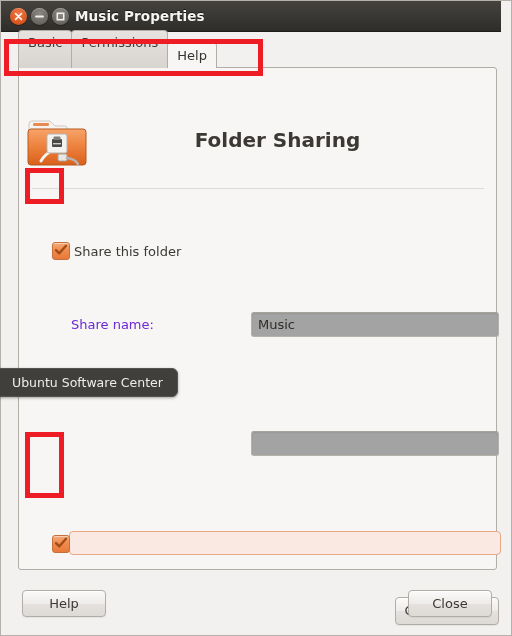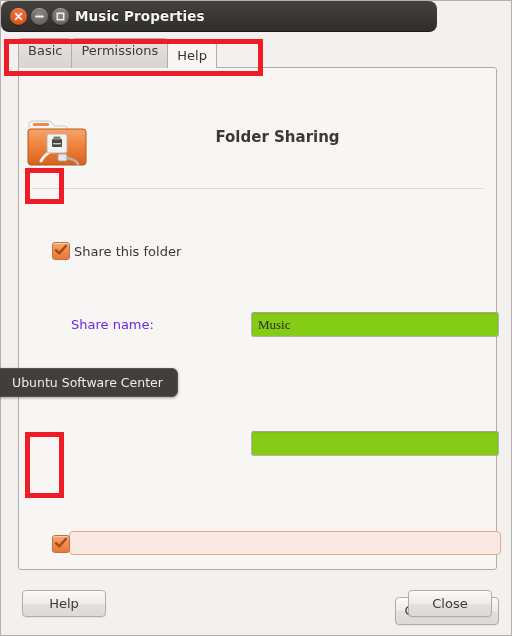--- a/index.html
+++ b/index.html
@@ -14,25 +14,24 @@
     position: relative;
     width: 512px; height: 636px;
     background: #f2f1f0;
     box-sizing: border-box;
     border: 1px solid #b6b0aa;
   }
 
   
   .titlebar {
     position: absolute; left: 0; top: 0;
-    width: 436px; height: 31px;
+    width: 500px; height: 31px;
     background: linear-gradient(to bottom, #45423e 0%, #3a3835 50%, #2f2d2a 100%);
     border-bottom: 1px solid #1d1c1a;
     box-sizing: border-box;
-    border-radius: 8px;
   }
   .wbtns {
     position: absolute; left: 9px; top: 7px;
     display: flex; gap: 4px; align-items: center;
   }
   .wbtn {
     width: 17px; height: 17px; border-radius: 50%;
     position: relative;
     box-shadow: inset 0 1px 0 rgba(255,255,255,.28), 0 1px 1px rgba(0,0,0,.35);
   }
@@ -52,21 +51,21 @@
   .notebook {
     position: absolute; left: 17px; top: 41px;
     width: 479px; height: 528px;
   }
   .tabrow {
     position: absolute; left: 0; top: 0;
     height: 26px; display: flex; align-items: flex-end;
     z-index: 3;
   }
   .tab {
-    height: 30px; line-height: 23px;
+    height: 38px; line-height: 23px;
     padding: 0 9px;
     font-size: 13px; color: #3f3c38;
     background: linear-gradient(to bottom, #e6e3e0 0%, #d8d4d0 100%);
     border: 1px solid #b3ada7;
     border-bottom: none;
     border-radius: 4px 4px 0 0;
     margin-right: -1px;
     box-sizing: border-box;
     position: relative;
   }
@@ -83,21 +82,21 @@
     border: 1px solid #b3ada7;
     border-radius: 0 3px 3px 3px;
     box-sizing: border-box;
   }
 
   
   .shareicon { position: absolute; left: 7px; top: 45px; }
   .pagetitle {
     position: absolute; left: 0; top: 60px; width: 479px;
     text-align: center;
-    font-size: 15px; font-weight: bold; color: #3c3935;
+    font-size: 20px; font-weight: bold; color: #3c3935;
     padding-left: 38px; box-sizing: border-box;
   }
   .hsep {
     position: absolute; left: 13px; top: 120px;
     width: 452px; height: 1px; background: #dedad6;
   }
 
   
   .chkrow { position: absolute; display: flex; align-items: center; }
   .chk {
@@ -126,28 +125,27 @@
 
   
   .flabel {
     position: absolute; font-size: 13px; color: #6d28d9;
   }
   .lbl-sharename { left: 52px; top: 249px; }
 
   .tinput {
     position: absolute;
     height: 25px; box-sizing: border-box;
-    background: #84cc16;
+    background: #a3a3a3;
     border: 1px solid #b7b1ab;
     border-top-color: #a8a29c;
     border-radius: 3px;
     font-size: 13px; color: #2f2c29;
     padding: 0 6px; line-height: 23px;
     box-shadow: inset 0 1px 2px rgba(0,0,0,.07);
-    font-family: Liberation Serif, serif;
   }
   .in-sharename { left: 232px; top: 244px; width: 248px; }
   .in-comment   { left: 232px; top: 363px; width: 248px; }
 
   
   .btn {
     box-sizing: border-box;
     background: linear-gradient(to bottom, #fbfafa 0%, #eeecea 50%, #e4e1de 51%, #dedad6 100%);
     border: 1px solid #b2aca6;
     border-radius: 4px;

